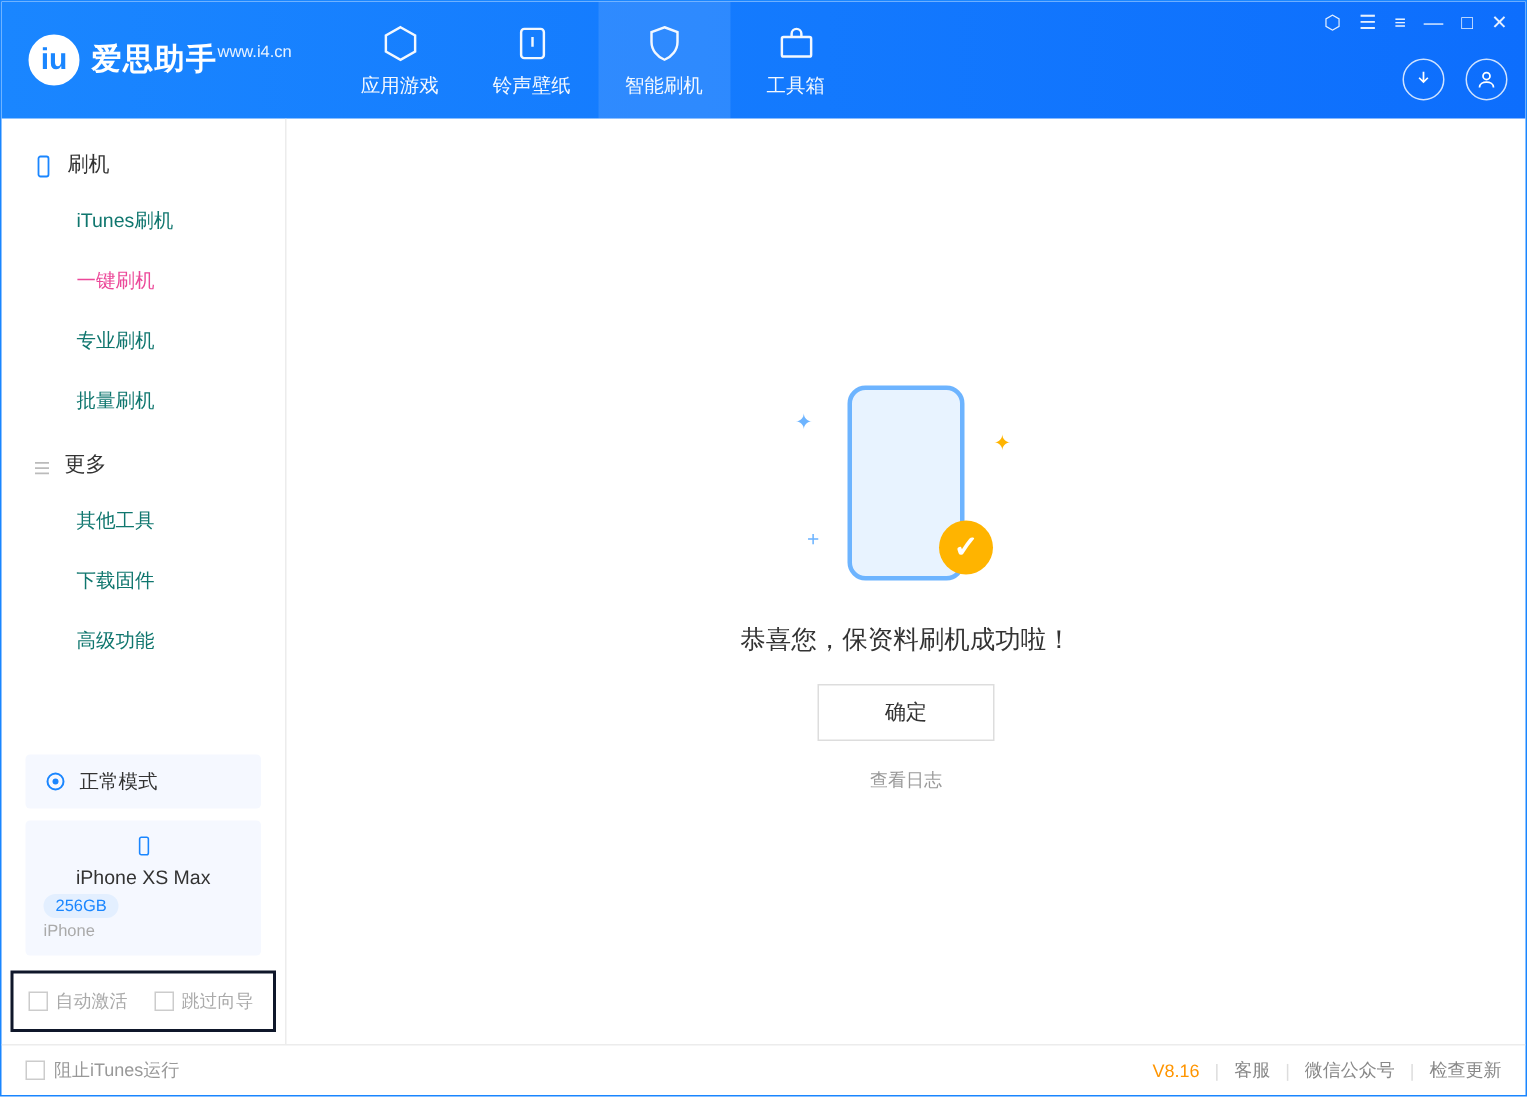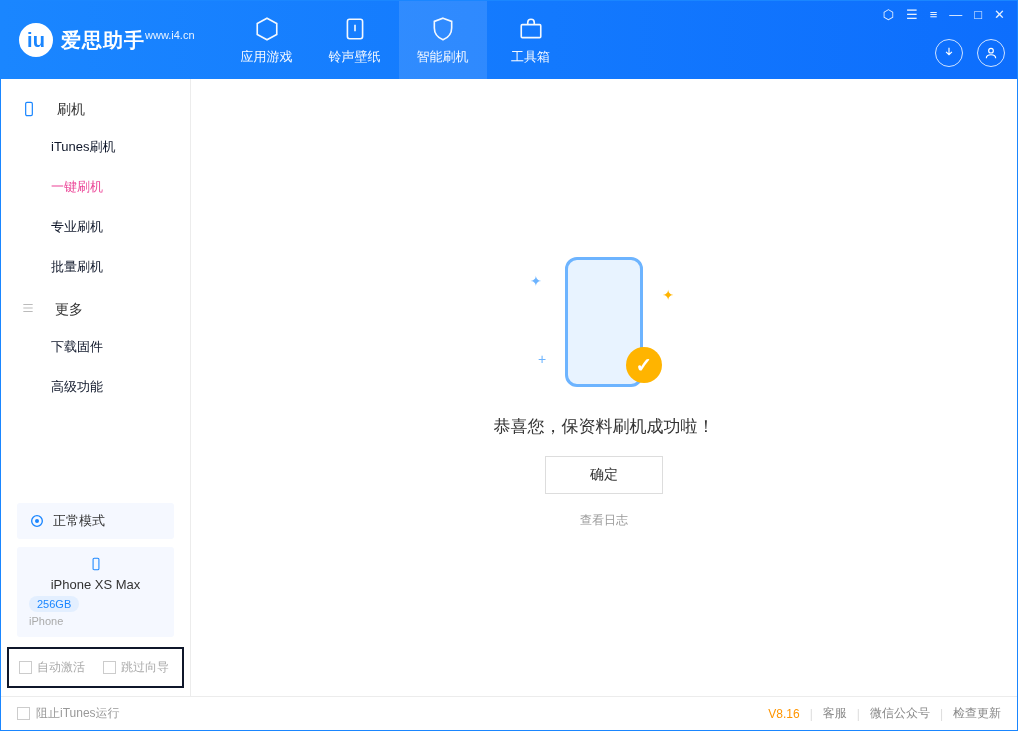--- a/index.html
+++ b/index.html
@@ -20,22 +20,22 @@
 
 .header-right { margin-left: auto; display: flex; flex-direction: column; justify-content: space-between; align-items: flex-end; padding: 6px 0; }
 .win-controls { display: flex; gap: 12px; font-size: 13px; align-items: center; }
 .win-controls span { cursor: pointer; opacity: .9; }
 .header-icons { display: flex; gap: 14px; margin-bottom: 6px; }
 .circle-btn { width: 28px; height: 28px; border: 1.5px solid rgba(255,255,255,.8); border-radius: 50%; display: flex; align-items: center; justify-content: center; cursor: pointer; }
 
 .body { flex: 1; display: flex; overflow: hidden; }
 .sidebar { width: 190px; border-right: 1px solid #ececec; display: flex; flex-direction: column; padding-top: 14px; }
 .side-section { padding: 0 0 6px; }
-.side-head { display: flex; align-items: flex-start; gap: 20px; padding: 8px 20px; font-size: 14px; color: #333; font-weight: 500; }
-.side-item { padding: 11px 20px 11px 50px; font-size: 13px; color: #0f172a; cursor: pointer; }
+.side-head { display: flex; align-items: flex-end; gap: 8px; padding: 8px 20px; font-size: 14px; color: #333; font-weight: 500; }
+.side-item { padding: 11px 20px 11px 50px; font-size: 13px; color: #0f766e; cursor: pointer; }
 .side-item.active { color: #ec4899; }
 
 .device-status { margin-top: auto; padding: 10px 16px; }
 .status-card { background: #f5f8ff; border-radius: 3px; padding: 9px 12px; display: flex; align-items: center; gap: 8px; font-size: 13px; color: #333; margin-bottom: 8px; }
 .device-card { background: #f5f8ff; border-radius: 3px; padding: 10px 12px; }
 .device-name { font-size: 13px; color: #333; font-weight: 500; display: flex; align-items: center; gap: 6px; flex-direction: column; }
 .device-badge { background: #e3efff; color: #1a86ff; font-size: 11px; padding: 2px 8px; border-radius: 10px; display: inline-block; margin-top: 4px; }
 .device-type { font-size: 11px; color: #aaa; margin-top: 3px; }
 
 .checkbox-row { border: 2px solid #0f172a; padding: 10px 10px; display: flex; gap: 18px; font-size: 12px; color: #aaa; margin: 0 6px 8px; }
@@ -149,20 +149,21 @@
       <div class="side-item">专业刷机</div>
       <div class="side-item">批量刷机</div>
     </div>
     <div class="side-section">
       <div class="side-head">
         <svg width="14" height="14" viewBox="0 0 24 24">
             <path d="M4 6h16M4 12h16M4 18h16" stroke="#bbb" stroke-width="2"></path>
           </svg>
         <span>更多</span>
       </div>
+      <div class="side-item">其他工具</div>
       <div class="side-item">下载固件</div>
       <div class="side-item">高级功能</div>
     </div>
 
     <div class="device-status">
       <div class="status-card">
         <svg width="16" height="16" viewBox="0 0 24 24">
             <circle cx="12" cy="12" r="8" fill="none" stroke="#1a86ff" stroke-width="2"></circle>
             <circle cx="12" cy="12" r="3" fill="#1a86ff"></circle>
           </svg>

